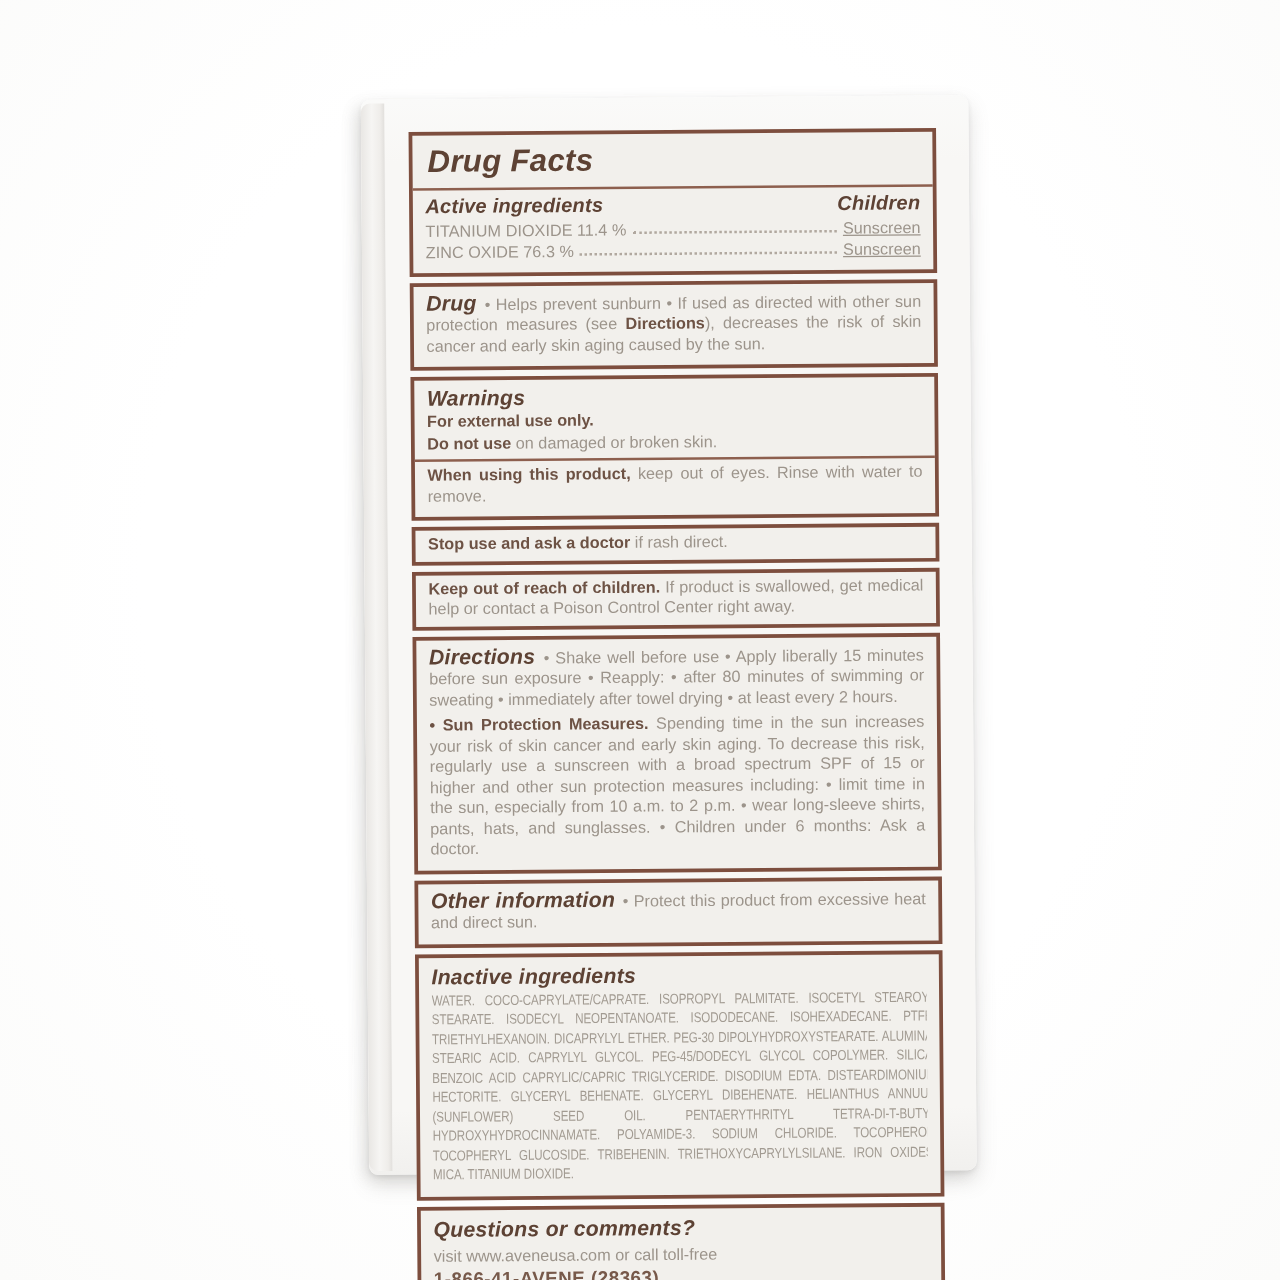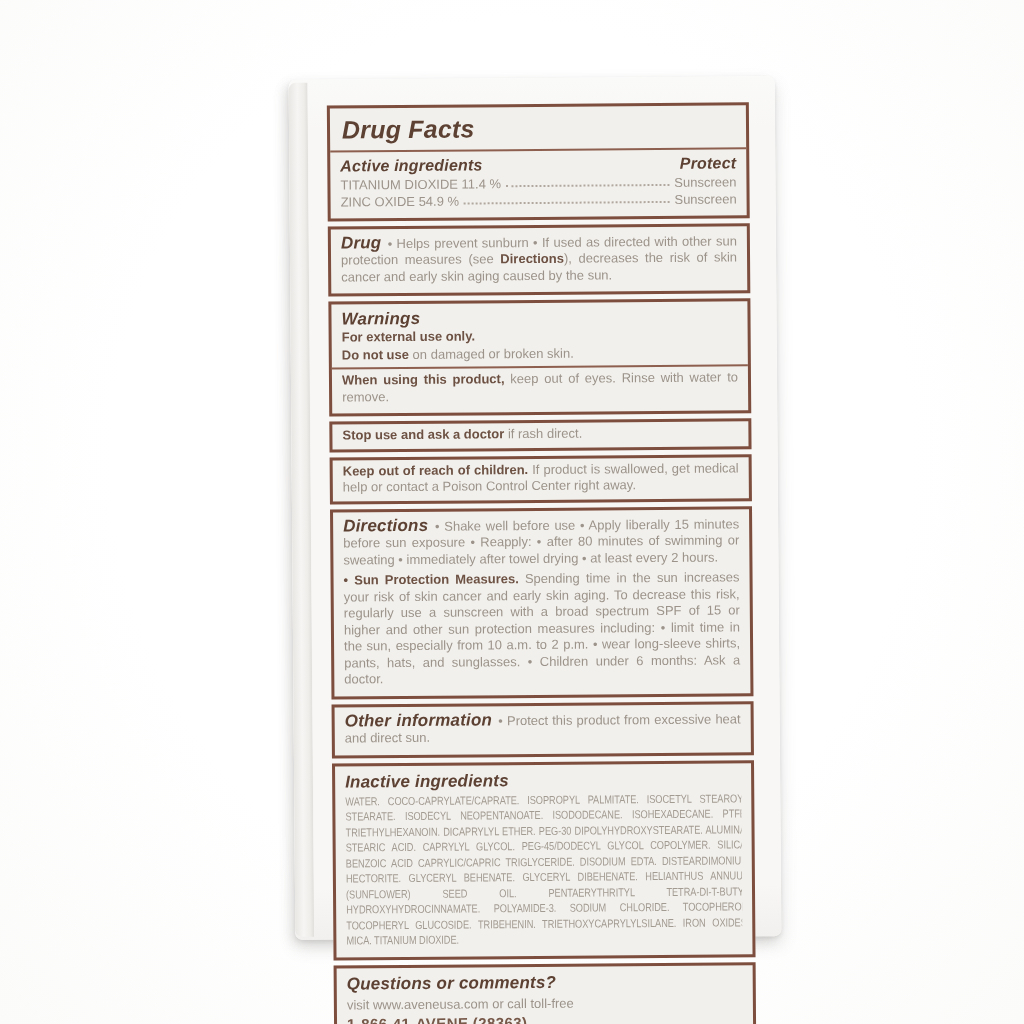--- a/index.html
+++ b/index.html
@@ -48,21 +48,21 @@
   .rule-thin{border-top:2px solid #8d5f4e;margin:4px -10px 3px;}
   .h{
     font-style:italic;font-weight:700;font-size:17px;line-height:1;
     color:var(--heading-brown);letter-spacing:0.2px;
   }
   .ai-head{display:flex;justify-content:space-between;align-items:baseline;padding:1px 0 2px;}
   .ai-head .h{font-size:16px;}
   .ai-row{display:flex;align-items:flex-start;font-size:13px;line-height:17px;color:var(--body-gray);}
   .ai-name{white-space:nowrap;}
   .leader{flex:1;height:12px;border-bottom:2px dotted var(--dots);margin:0 5px;}
-  .ai-purpose{white-space:nowrap;}
+  .ai-purpose{white-space:nowrap;text-decoration:underline;}
   .body{
     font-size:13px;line-height:16.5px;color:var(--body-gray);
     text-align:justify;
   }
   .body .h{margin-right:2px;}
   .b{color:var(--bold-brown);font-weight:700;}
   .semib{color:var(--bold-brown);font-weight:700;}
   .stack > .body + .body{margin-top:1px;}
   .para2{margin-top:4px;}
   .caps-wrap{overflow:hidden;}
@@ -81,29 +81,29 @@
   <div class="package">
     <div class="flap"></div>
 
     <div class="panel">
 
       <section class="sec">
         <h1 class="title">Drug Facts</h1>
         <div class="rule"></div>
         <div class="ai-head">
           <span class="h">Active ingredients</span>
-          <span class="h">Protect</span>
+          <span class="h">Children</span>
         </div>
         <div class="ai-row">
           <span class="ai-name">TITANIUM DIOXIDE 11.4 %</span>
           <span class="leader"></span>
           <span class="ai-purpose">Sunscreen</span>
         </div>
         <div class="ai-row">
-          <span class="ai-name">ZINC OXIDE 54.9 %</span>
+          <span class="ai-name">ZINC OXIDE 76.3 %</span>
           <span class="leader"></span>
           <span class="ai-purpose">Sunscreen</span>
         </div>
       </section>
 
       <section class="sec">
         <p class="body"><span class="h">Drug</span><span> • Helps prevent sunburn • If used as directed with other sun protection measures (see </span><span class="b">Directions</span><span>), decreases the risk of skin cancer and early skin aging caused by the sun.</span></p>
       </section>
 
       <section class="sec stack">

